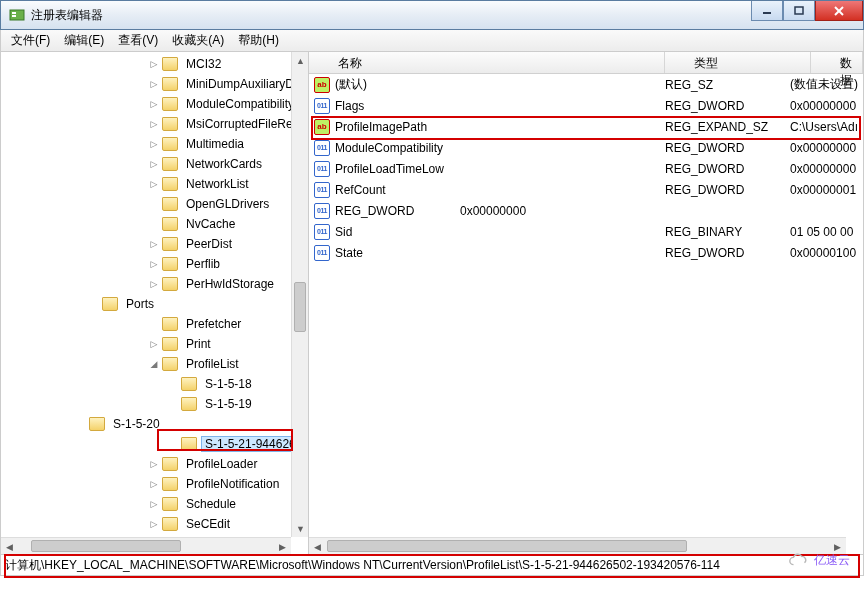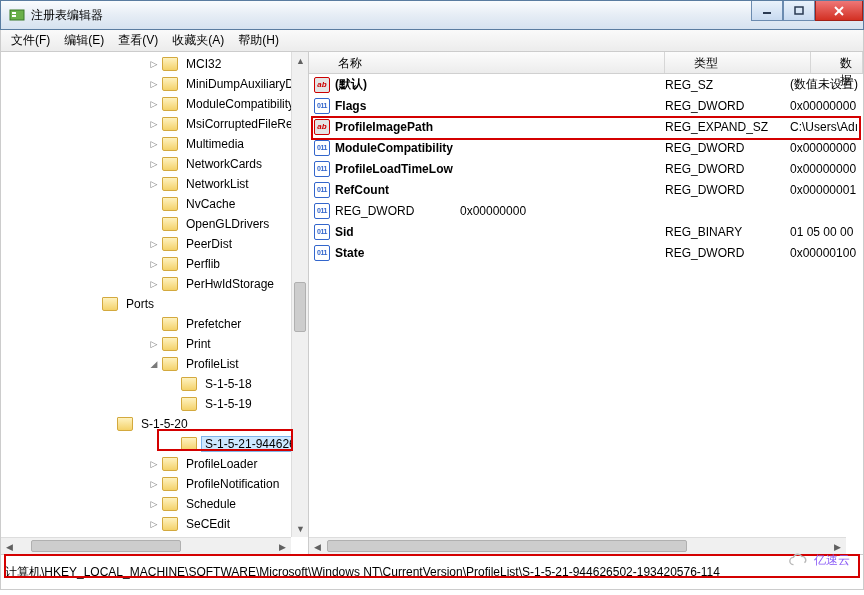--- a/index.html
+++ b/index.html
@@ -31,38 +31,38 @@
 .tree-highlight-box { position:absolute; border:2px solid #d40000; left:156px; top:377px; width:136px; height:22px; pointer-events:none; }
 
 
 .list-header { height: 22px; background: linear-gradient(#fcfcfc,#ececec); border-bottom:1px solid #d0d0d0; display:flex; }
 .list-header .col { border-right:1px solid #d6d6d6; padding:3px 8px;margin-left:21px; }
 .col-name { width: 335px; }
 .col-type { width: 125px; }
 .col-data { flex:1; }
 .list-body .row { height:21px; display:flex; align-items:center; padding-left:4px; }
 .row .vic { width:18px; height:16px; margin-right:4px; display:flex; align-items:center; justify-content:center; }
-.row .cell-name { width: 330px; white-space:nowrap; overflow:hidden;font-weight:bold; }
+.row .cell-name { width: 330px; white-space:nowrap; overflow:hidden; }
 .row .cell-type { width: 125px; }
 .row .cell-data { flex:1; white-space:nowrap; overflow:hidden; }
 .list-highlight-box { position:absolute; border:2px solid #d40000; left:2px; right:2px; top:64px; height:24px; pointer-events:none; }
 
 
-.ico-sz { width:16px; height:16px; background:#e5e5e5; border:1px solid #c00; color:#c00; font-size:8px; font-weight:bold; display:flex; align-items:center; justify-content:center; border-radius:2px;font-style:italic; }
+.ico-sz { width:16px; height:16px; background:#bef264; border:1px solid #c00; color:#c00; font-size:8px; font-weight:bold; display:flex; align-items:center; justify-content:center; border-radius:2px; }
 .ico-bin { width:16px; height:16px; background:#fff; border:1px solid #3366cc; color:#3366cc; font-size:7px; font-weight:bold; display:flex; align-items:center; justify-content:center; border-radius:2px; letter-spacing:-0.5px; }
 
 
 .sb-v { position:absolute; right:0; top:0; bottom:17px; width:17px; background:#f0f0f0; border-left:1px solid #ddd; }
 .sb-v .thumb { position:absolute; left:2px; right:2px; background:#cdcdcd; border:1px solid #b0b0b0; border-radius:2px; }
 .sb-h { position:absolute; left:0; right:17px; bottom:0; height:17px; background:#f0f0f0; border-top:1px solid #ddd; }
 .sb-h .thumb { position:absolute; top:2px; bottom:2px; background:#cdcdcd; border:1px solid #b0b0b0; border-radius:2px; }
 .sb-arrow { width:17px; height:17px; display:flex; align-items:center; justify-content:center; color:#606060; font-size:9px; position:absolute; background:#f0f0f0; }
 
 
-.status { height:36px; border:1px solid #ccc; border-top:1px solid #ccc; display:flex; align-items:center; padding:0 4px; white-space:nowrap; overflow:hidden; }
+.status { height:22px; border:1px solid #ccc; border-top:1px solid #ccc; display:flex; align-items:center; padding:0 4px; white-space:nowrap; overflow:hidden; }
 .status-box { position:absolute; border:2px solid #d40000; left:4px; right:4px; bottom:17px; height:24px; pointer-events:none; }
 
 
 .wm { position:absolute; right:14px; bottom:26px; color:#8b5cf6; font-size:14px; display:flex; align-items:center; gap:4px; }
 .wm svg { width:22px; height:16px; }
 </style>
 </head>
 <body>
 
 <div class="titlebar">
@@ -135,28 +135,28 @@
           <span class="label">NetworkCards</span>
         </div>
         <div class="tree-row" style="padding-left: 147px;">
           <span class="exp">▷</span>
           <span class="folder-ico"></span>
           <span class="label">NetworkList</span>
         </div>
         <div class="tree-row" style="padding-left: 147px;">
           <span class="exp"></span>
           <span class="folder-ico"></span>
+          <span class="label">OpenGLDrivers</span>
+        </div>
+        <div class="tree-row" style="padding-left: 147px;">
+          <span class="exp"></span>
+          <span class="folder-ico"></span>
           <span class="label">NvCache</span>
         </div>
         <div class="tree-row" style="padding-left: 147px;">
-          <span class="exp"></span>
-          <span class="folder-ico"></span>
-          <span class="label">OpenGLDrivers</span>
-        </div>
-        <div class="tree-row" style="padding-left: 147px;">
           <span class="exp">▷</span>
           <span class="folder-ico"></span>
           <span class="label">PeerDist</span>
         </div>
         <div class="tree-row" style="padding-left: 147px;">
           <span class="exp">▷</span>
           <span class="folder-ico"></span>
           <span class="label">Perflib</span>
         </div>
         <div class="tree-row" style="padding-left: 147px;">
@@ -187,21 +187,21 @@
         <div class="tree-row" style="padding-left: 166px;">
           <span class="exp"></span>
           <span class="folder-ico"></span>
           <span class="label">S-1-5-18</span>
         </div>
         <div class="tree-row" style="padding-left: 166px;">
           <span class="exp"></span>
           <span class="folder-ico"></span>
           <span class="label">S-1-5-19</span>
         </div>
-        <div class="tree-row" style="padding-left: 102px;">
+        <div class="tree-row" style="padding-left: 74px;">
           <span class="exp"></span>
           <span class="folder-ico"></span>
           <span class="label">S-1-5-20</span>
         </div>
         <div class="tree-row selected" style="padding-left: 166px;">
           <span class="exp"></span>
           <span class="folder-ico"></span>
           <span class="label">S-1-5-21-944626</span>
         </div>
         <div class="tree-row" style="padding-left: 147px;">

